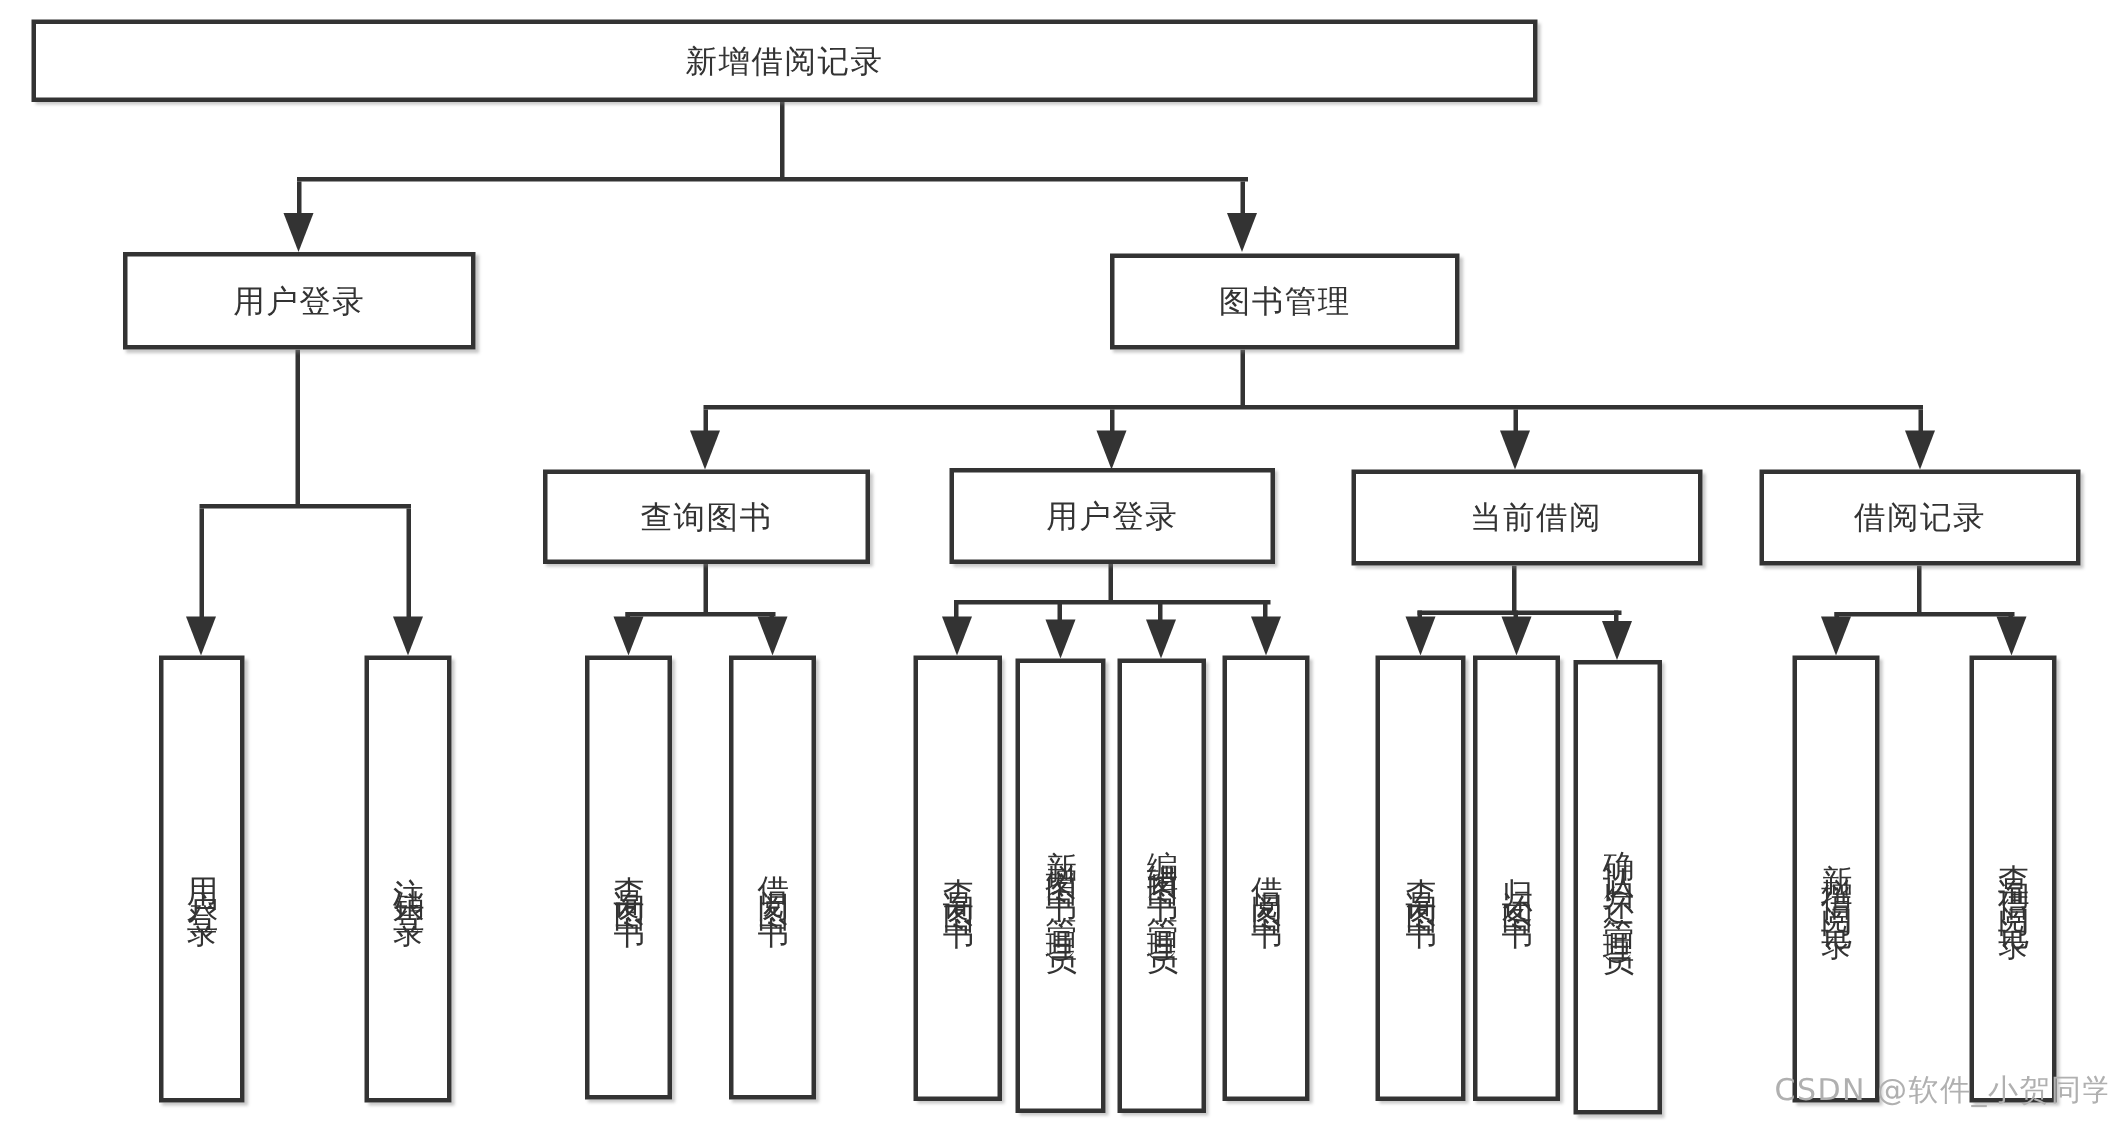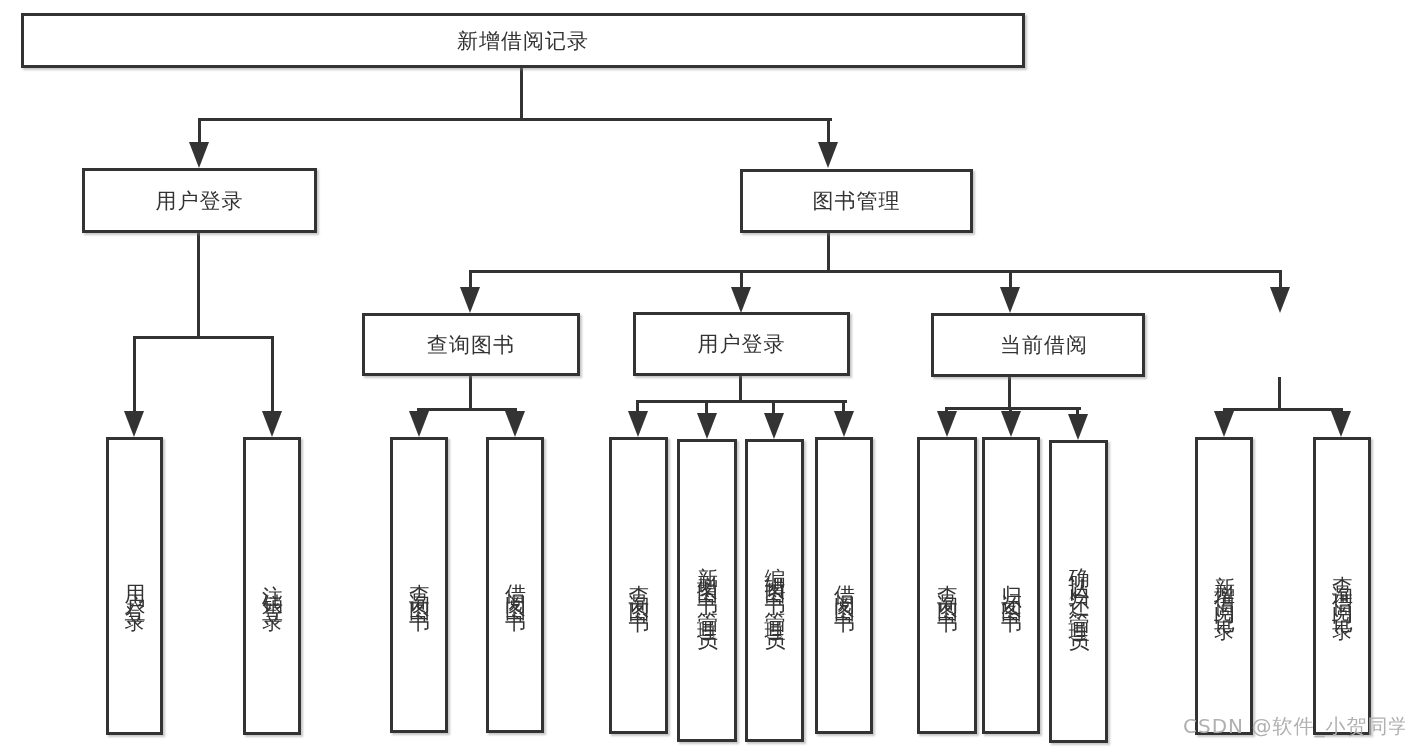--- a/index.html
+++ b/index.html
@@ -119,22 +119,25 @@
   <div class="node" style="left:740px;top:169px;width:233px;height:64px;">
     <span>图书管理</span>
   </div>
 
   <div class="node" style="left:362px;top:313px;width:218px;height:63px;">
     <span>查询图书</span>
   </div>
   <div class="node" style="left:633px;top:312px;width:217px;height:64px;">
     <span>用户登录</span>
   </div>
-  <div class="node" style="left:931px;top:313px;width:214px;height:64px;padding-left:12px;">
+  <div class="node" style="left:901px;top:313px;width:234px;height:64px;padding-left:12px;">
     <span>当前借阅</span>
+  </div>
+  <div class="node" style="left:1173px;top:313px;width:214px;height:64px;">
+    <span>借阅记录</span>
   </div>
 
   <div class="node leaf" style="left:106px;top:437px;width:57px;height:298px;">
     <span>用户登录</span>
   </div>
   <div class="node leaf" style="left:243px;top:437px;width:58px;height:298px;">
     <span>注销登录</span>
   </div>
 
   <div class="node leaf" style="left:390px;top:437px;width:58px;height:296px;">

